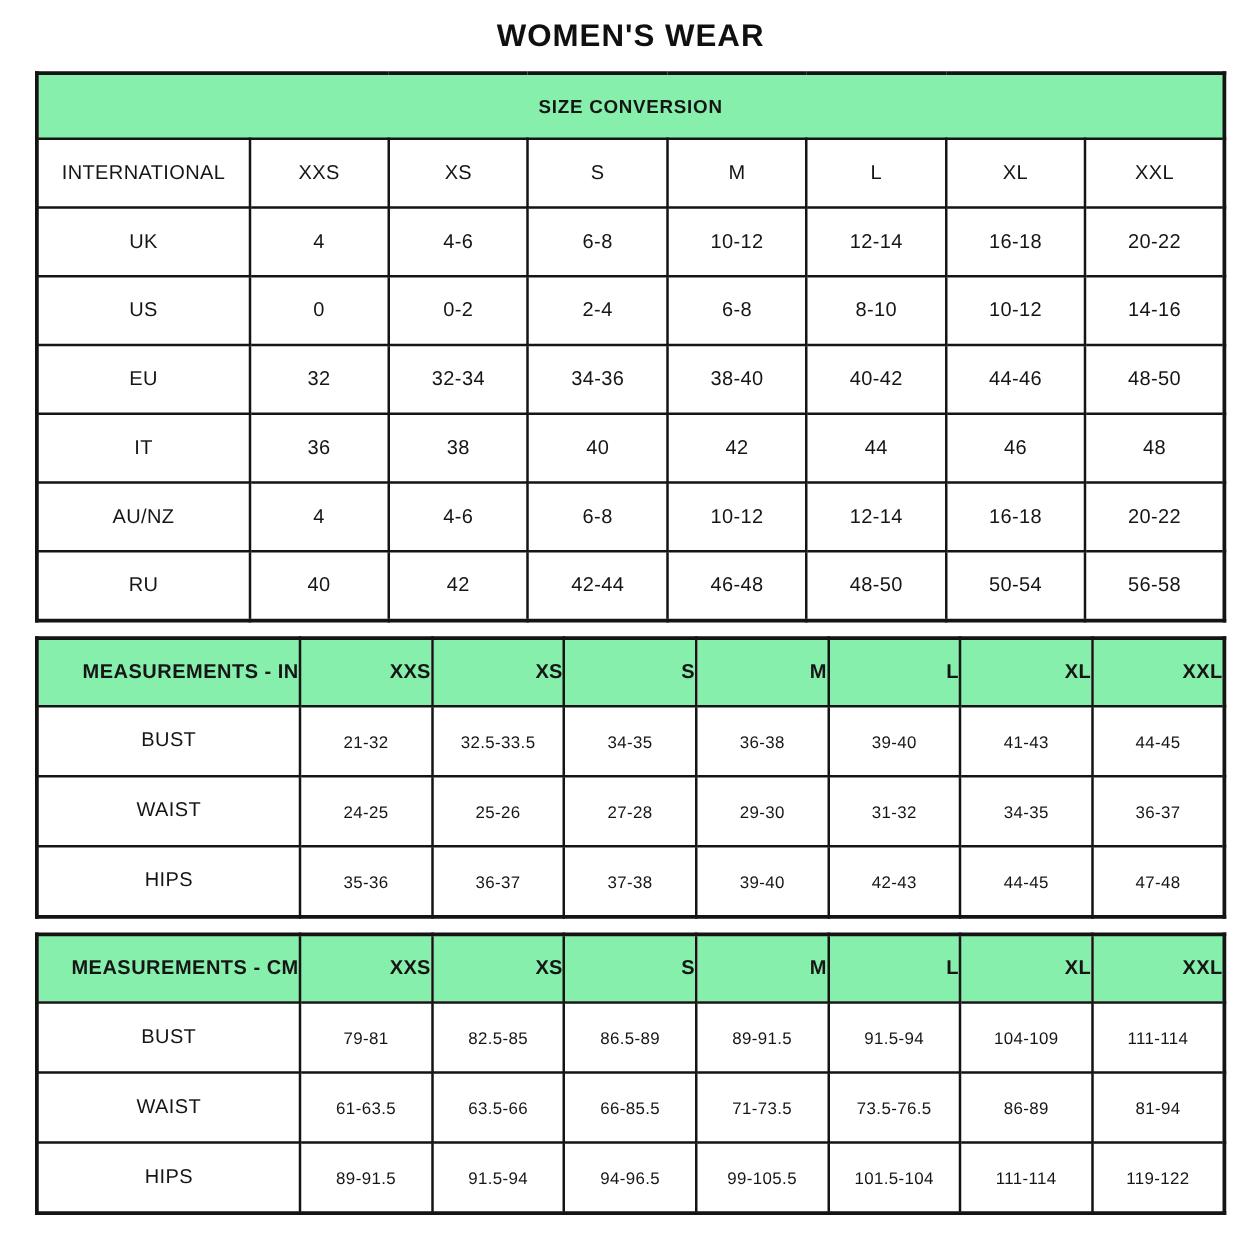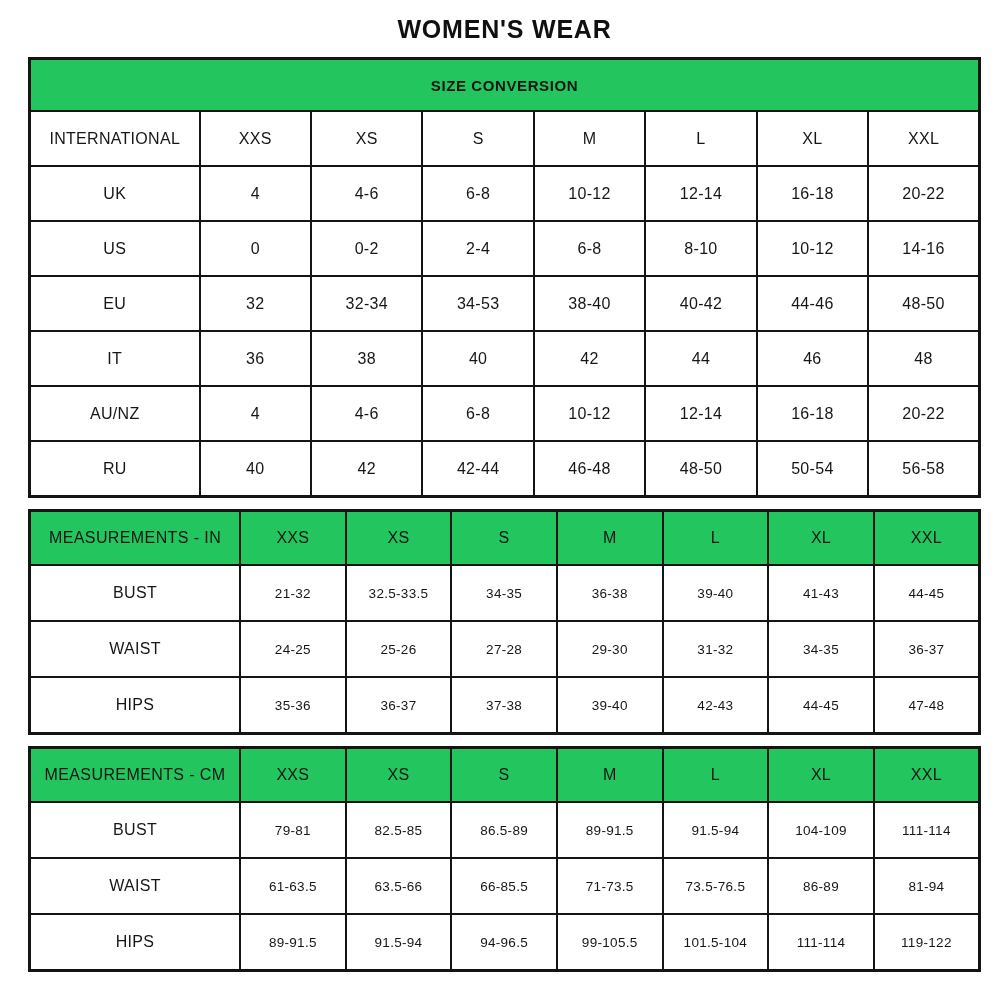--- a/index.html
+++ b/index.html
@@ -39,21 +39,21 @@
   td {
     border: 2px solid #141414;
     text-align: center;
     vertical-align: middle;
     padding: 0;
     letter-spacing: 0.3px;
     overflow: hidden;
     white-space: nowrap;
   }
   .gray {
-    background: #22c55e;
+    background: #86efac;
   }
   
   .t1 .title-cell {
     height: 50px;
     font-size: 15px;
     font-weight: 700;
     letter-spacing: 0.6px;
   }
   .t1 .cols-row td {
     height: 53px;
@@ -69,21 +69,22 @@
   
   .tm .corner-cell {
     height: 52px;
     font-size: 15.5px;
     font-weight: 700;
     letter-spacing: 0.4px;
   }
   .tm .cols-row td {
     height: 52px;
     font-size: 16px;
-    font-weight: 400;
+    font-weight: 700;
+    text-align: right;
   }
   .tm .data-row .row-label {
     height: 54px;
     font-size: 16px;
     font-weight: 400;
   }
   .tm .data-row .value-cell {
     font-size: 13.5px;
     font-weight: 400;
   }
@@ -137,21 +138,21 @@
           <td class="value-cell">2-4</td>
           <td class="value-cell">6-8</td>
           <td class="value-cell">8-10</td>
           <td class="value-cell">10-12</td>
           <td class="value-cell">14-16</td>
         </tr>
         <tr class="data-row">
           <td class="row-label">EU</td>
           <td class="value-cell">32</td>
           <td class="value-cell">32-34</td>
-          <td class="value-cell">34-53</td>
+          <td class="value-cell">34-36</td>
           <td class="value-cell">38-40</td>
           <td class="value-cell">40-42</td>
           <td class="value-cell">44-46</td>
           <td class="value-cell">48-50</td>
         </tr>
         <tr class="data-row">
           <td class="row-label">IT</td>
           <td class="value-cell">36</td>
           <td class="value-cell">38</td>
           <td class="value-cell">40</td>

